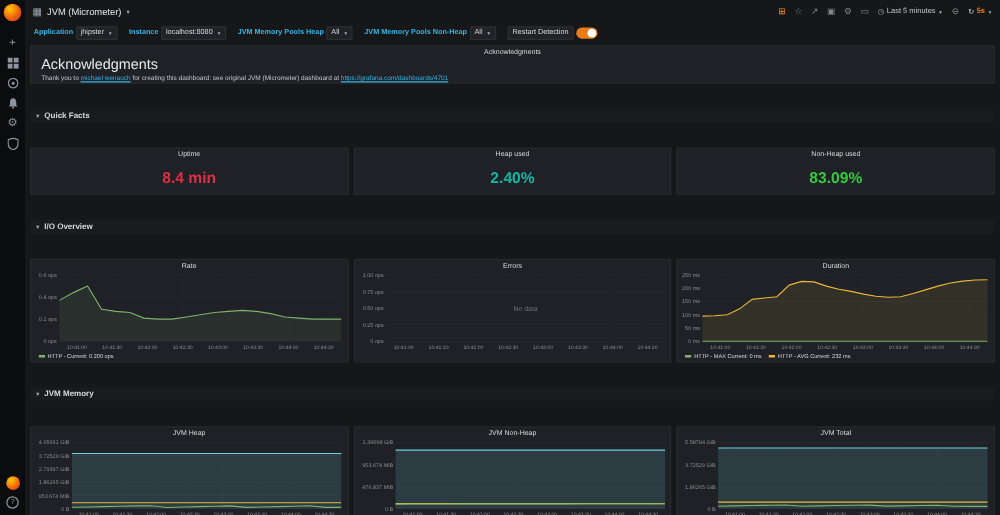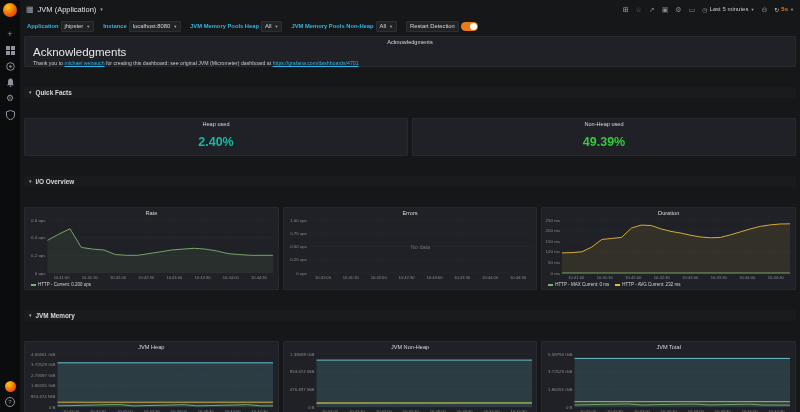--- a/index.html
+++ b/index.html
@@ -118,21 +118,21 @@
   <div class="side-bottom">
     <div class="avatar"></div>
     <div class="help">?</div>
   </div>
 </div>
 
 <div class="main">
 
   <div class="navbar">
     <span class="nav-grid-icon">▦</span>
-    <span class="nav-title">JVM (Application)</span>
+    <span class="nav-title">JVM (Micrometer)</span>
     <span class="nav-caret">▾</span>
     <div class="nav-right">
       <span class="nicon orange">⊞</span>
       <span class="nicon">☆</span>
       <span class="nicon">↗</span>
       <span class="nicon">▣</span>
       <span class="nicon">⚙</span>
       <span class="nicon">▭</span>
       <span class="nav-btn">
         <span class="clock">◷</span>
@@ -192,26 +192,30 @@
         <div class="ack-text"><span>Thank you to </span><a>michael weirauch</a><span> for creating this dashboard: see original JVM (Micrometer) dashboard at </span><a>https://grafana.com/dashboards/4701</a></div>
       </div>
     </div>
 
     <div class="row-header">
       <span class="row-chevron">▼</span>
       <span>Quick Facts</span>
     </div>
     <div class="row stats-row">
       <div class="panel stat-panel">
+        <div class="panel-title">Uptime</div>
+        <div class="stat-value" style="color: rgb(224, 47, 68);">8.4 min</div>
+      </div>
+      <div class="panel stat-panel">
         <div class="panel-title">Heap used</div>
         <div class="stat-value" style="color: #14b8a6;">2.40%</div>
       </div>
       <div class="panel stat-panel">
         <div class="panel-title">Non-Heap used</div>
-        <div class="stat-value" style="color: rgb(53, 201, 61);">49.39%</div>
+        <div class="stat-value" style="color: rgb(53, 201, 61);">83.09%</div>
       </div>
     </div>
 
     <div class="row-header">
       <span class="row-chevron">▼</span>
       <span>I/O Overview</span>
     </div>
     <div class="row charts-row">
       <div class="panel chart-panel">
         <div class="panel-title">Rate</div>

